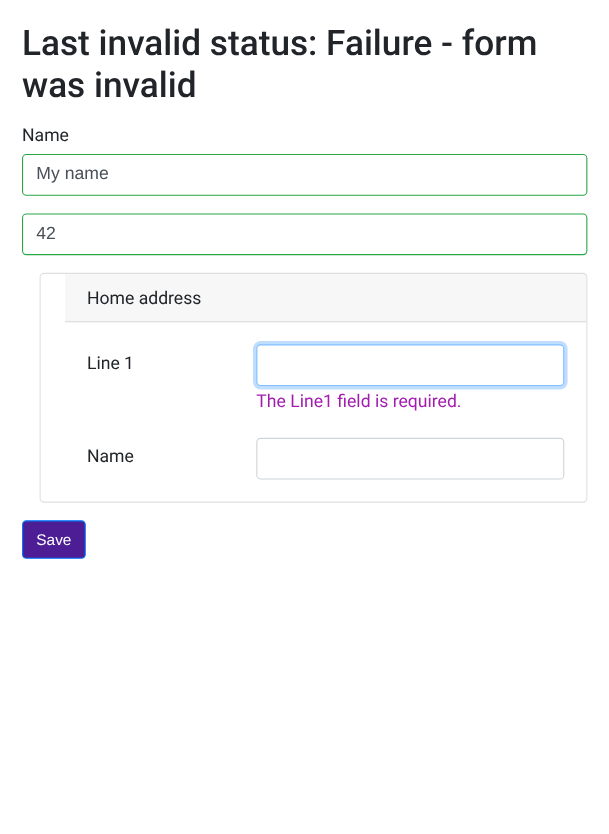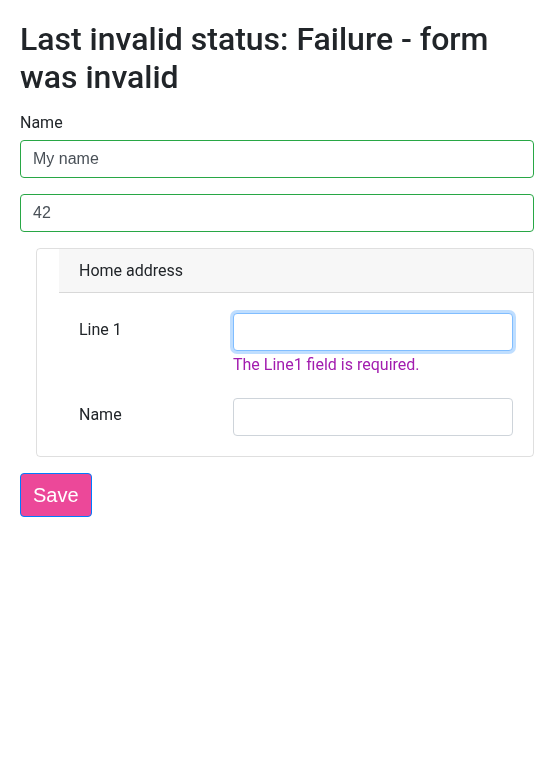--- a/index.html
+++ b/index.html
@@ -79,24 +79,24 @@
       flex: 1;
     }
     .error-message {
       color: #a21caf;
       font-size: 16px;
       margin-top: 4px;
     }
     .btn-primary {
       display: inline-block;
       padding: 6px 12px;
-      font-size: 20px;
+      font-size: 14px;
       line-height: 1.5;
       color: #fff;
-      background-color: #ec4899;
+      background-color: #4c1d95;
       border: 1px solid #007bff;
       border-radius: 4px;
       cursor: pointer;
     }
   </style>
 </head>
 <body>
 
 
 

